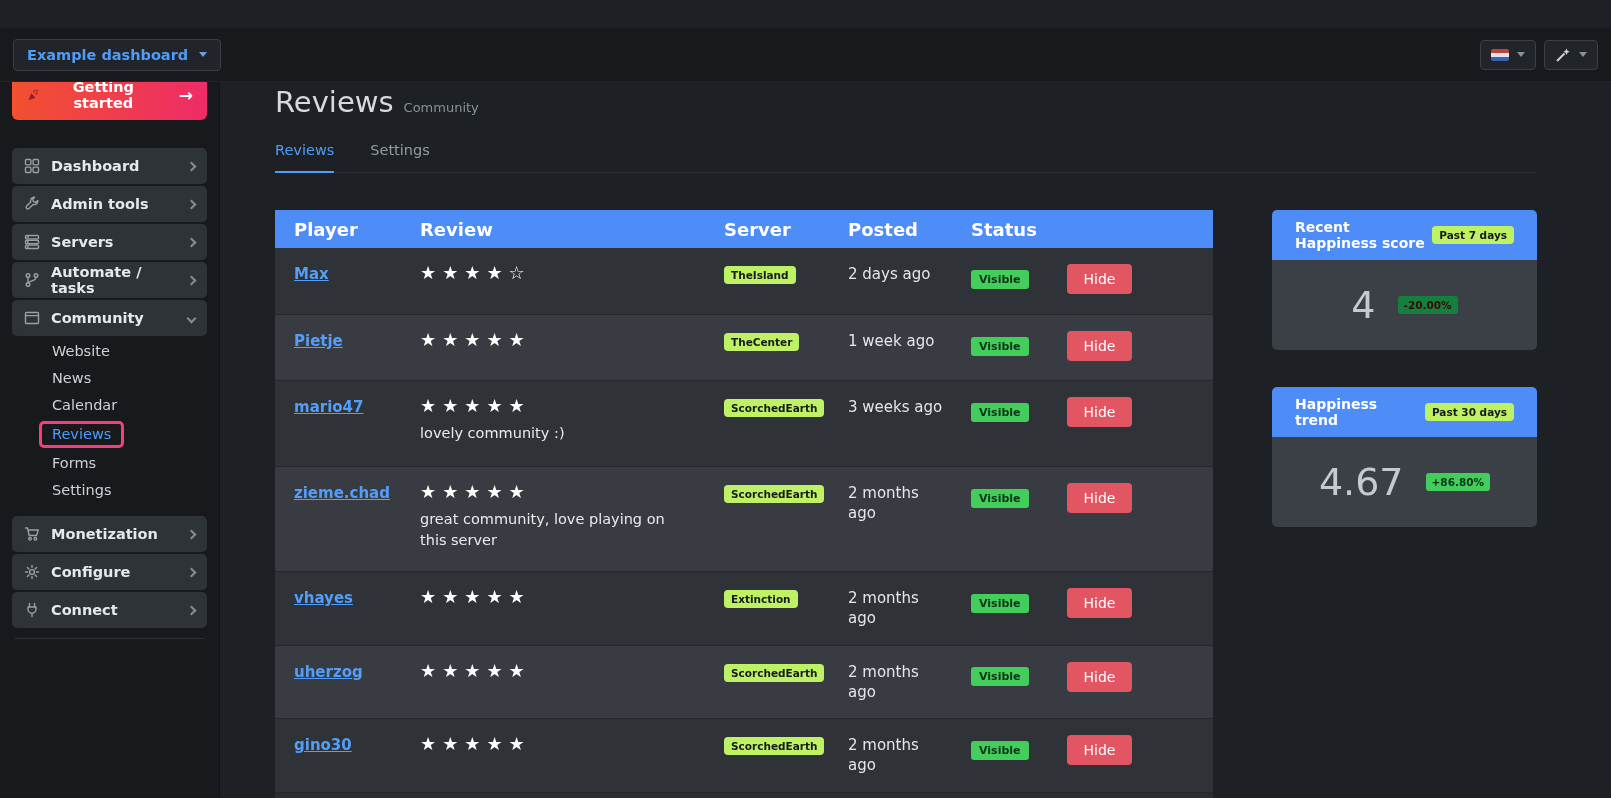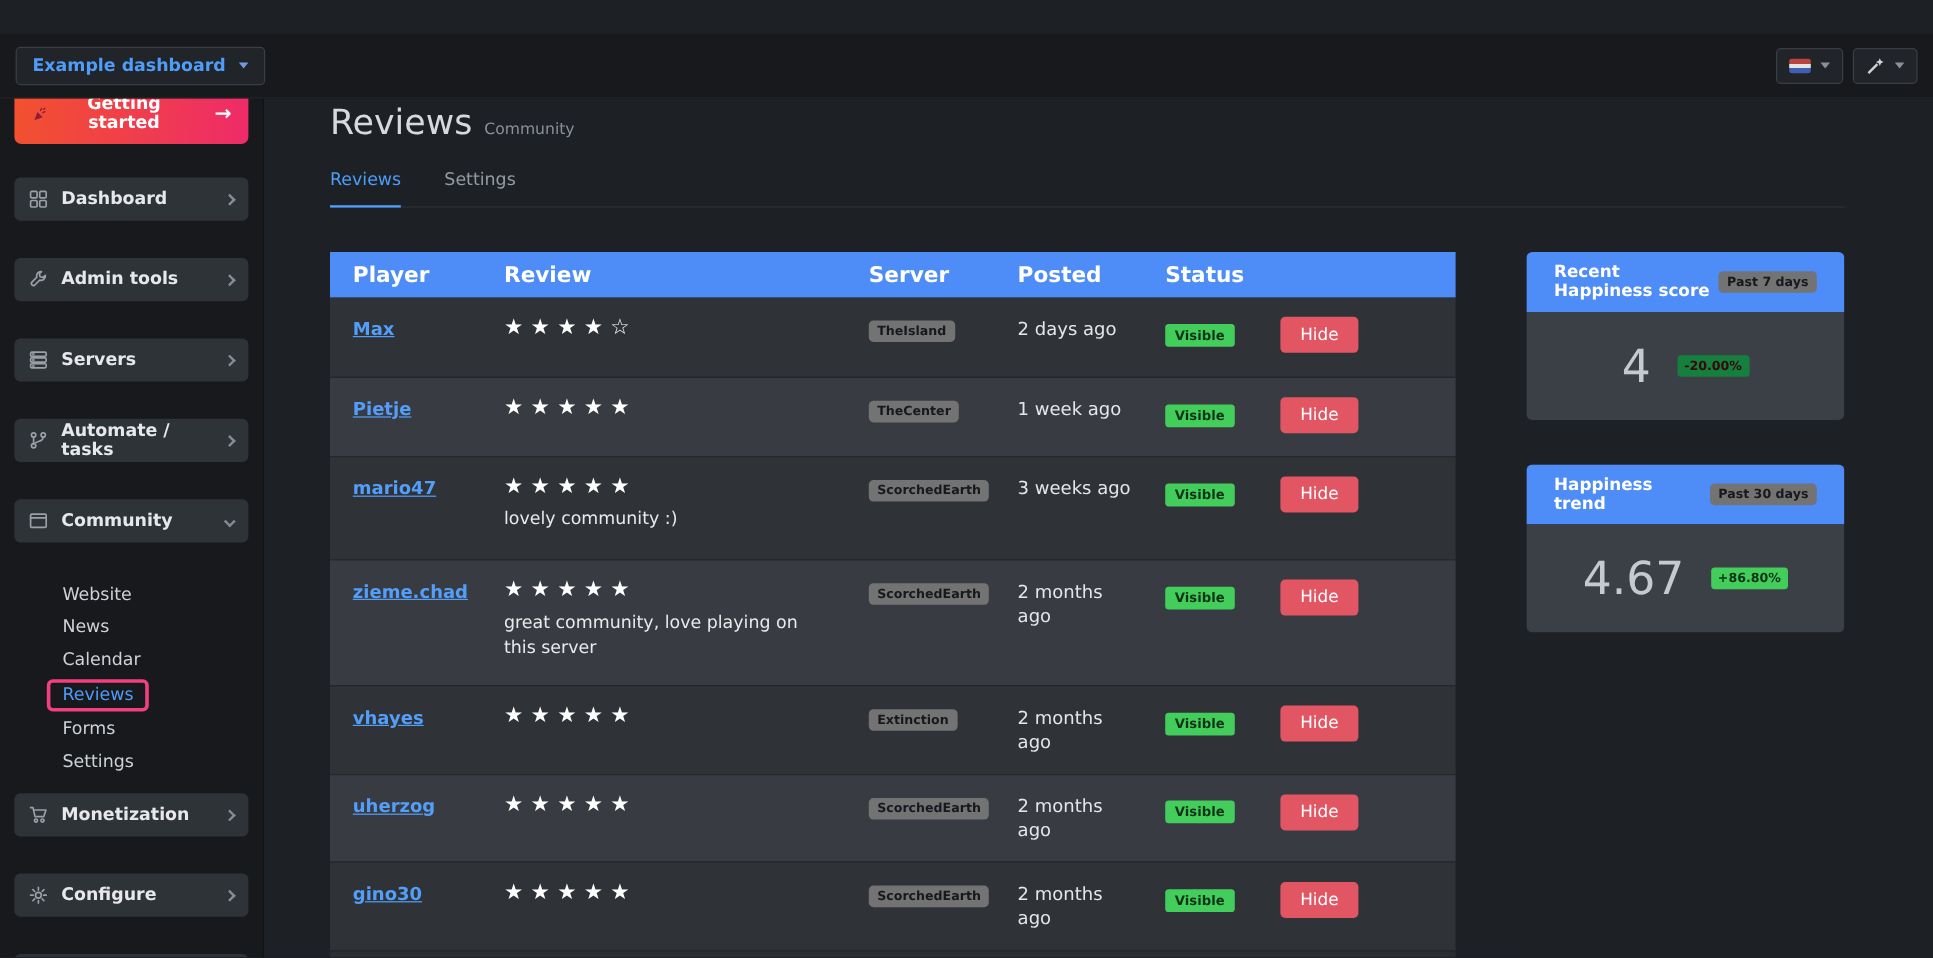--- a/index.html
+++ b/index.html
@@ -41,21 +41,21 @@
   .gs-btn {
     width: 100%; height: 50px; border: none; border-radius: 6px;
     background: linear-gradient(95deg, #f2512e 0%, #ee2b69 100%);
     display: flex; align-items: center; gap: 12px; padding: 0 14px;
     color: #fff; font-weight: 700; font-size: 14.5px; font-family: inherit;
     cursor: pointer; margin-bottom: 28px;
   }
   .gs-arrow { font-size: 17px; font-weight: 700; margin-left: 12px; }
   .side-item {
     height: 36px; background: #2e3338; border-radius: 5px;
-    display: flex; align-items: center; padding: 0 12px; margin-bottom: 31px;
+    display: flex; align-items: center; padding: 0 12px; margin-bottom: 2px;
     color: #e6e8ea; font-size: 14.5px; font-weight: 600; cursor: pointer;
   }
   .s-icon { width: 16px; height: 16px; margin-right: 11px; display: flex; flex-shrink: 0; }
   .s-icon svg { stroke: #9aa0a6; fill: none; stroke-width: 1.4; stroke-linecap: round; stroke-linejoin: round; }
   .chev { display: inline-block; width: 7px; height: 7px; border-right: 2px solid #868c93; border-bottom: 2px solid #868c93; }
   .chev.right { transform: rotate(-45deg); }
   .chev.down  { transform: rotate(45deg); }
   .side-item .chev { margin-left: auto; }
   .submenu { padding: 0 0 12px 40px; }
   .submenu-item { color: #ced2d6; font-size: 14.5px; line-height: 27px; cursor: pointer; }
@@ -93,21 +93,21 @@
   .t-body .t-row:nth-child(5) { min-height: 70px; }
   .t-body .t-row:nth-child(6) { min-height: 71px; }
   .t-body .t-row:nth-child(7) { min-height: 71px; }
   .partial-row { height: 40px; background: #2a2d32; border-top: 1px solid #24272b; }
   .player-link { color: #539ef8; font-size: 15px; font-weight: 600; text-decoration: underline; cursor: pointer; }
   .stars { line-height: 1; }
   .star { font-size: 18px; color: #fff; margin-right: 6px; }
   .comment { margin-top: 8px; font-size: 14.5px; color: #e8eaec; max-width: 258px; line-height: 1.45; }
   .comment:empty { display: none; }
   .badge-gray {
-    display: inline-block; background: #737373; color: #16191d;
+    display: inline-block; background: #bef264; color: #16191d;
     font-size: 10.5px; font-weight: 700; padding: 3px 7px; border-radius: 4px; white-space: nowrap;
   }
   .c-posted { font-size: 15px; color: #e4e6e9; line-height: 1.35; max-width: 95px; }
   .c-status { display: flex; align-items: center; gap: 38px; }
   .visible-badge { background: #43ce5c; color: #0c3317; font-size: 11px; font-weight: 700; padding: 3px 8px; border-radius: 3px; }
   .hide-btn { background: #e25562; color: #fff; border: none; border-radius: 4px; font-size: 14px; padding: 7px 17px; font-family: inherit; cursor: pointer; }
   
   .cards { width: 265px; }
   .card { border-radius: 5px; overflow: hidden; margin-bottom: 37px; }
   .card-head { background: #4e8cf8; display: flex; align-items: center; justify-content: space-between; padding: 9px 23px; }

